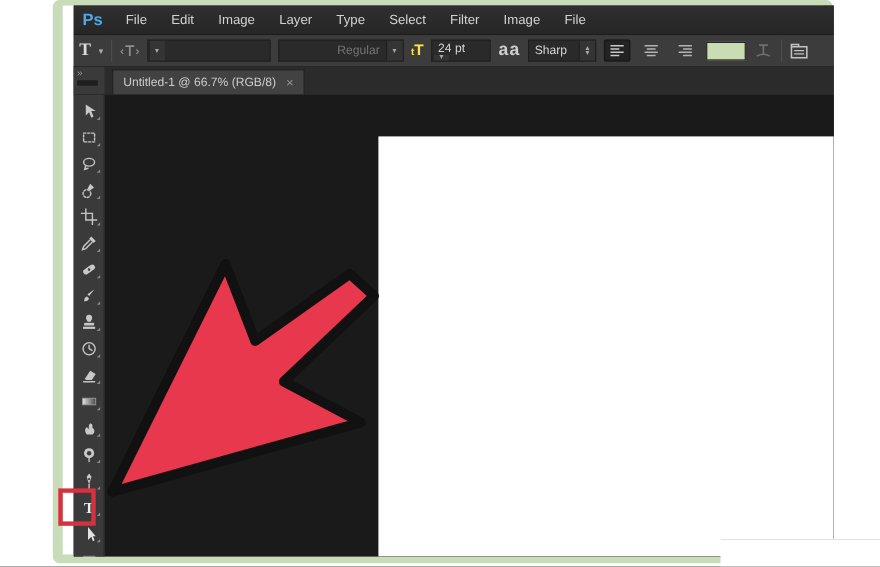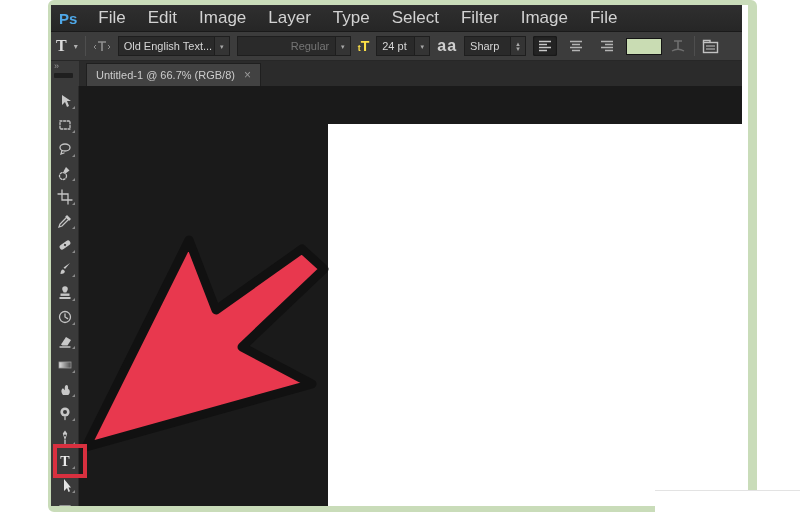--- a/index.html
+++ b/index.html
@@ -6,43 +6,43 @@
   body{font-family:"Liberation Sans",sans-serif;background:#fff;}
   #screen{position:relative;width:800px;height:515px;overflow:hidden;background:#fff;}
 
   
   .frame{position:absolute;left:48px;top:0;width:709px;height:512px;box-sizing:border-box;
          border-style:solid;border-color:#c9dcb9;border-width:5px 9px 8px 9px;border-radius:6px;}
   .frame-patch{position:absolute;left:655px;top:490px;width:145px;height:25px;background:#fff;
                border-top:1px solid #e3e3e3;z-index:3;}
 
   
-  .ps{position:absolute;left:51px;top:5px;width:691px;height:499px;background:#3c3c3c;z-index:1;}
+  .ps{position:absolute;left:67px;top:5px;width:691px;height:499px;background:#3c3c3c;z-index:1;}
 
   
   .menubar{height:26px;background:linear-gradient(#2f2f2f,#262626);border-bottom:1px solid #1a1a1a;
            display:flex;align-items:center;padding-left:8px;}
   .logo{color:#4fa8e8;font-weight:bold;font-size:15px;margin-right:10px;letter-spacing:0;}
-  .menu-item{font-size:17px;color:#d2d2d2;padding:0 11px;line-height:26px;}
+  .menu-item{font-size:12px;color:#d2d2d2;padding:0 11px;line-height:26px;}
 
   
   .optionsbar{height:28px;background:#3c3c3c;border-bottom:1px solid #272727;display:flex;
               align-items:center;padding:0 5px;gap:7px;}
   .odiv{width:1px;height:20px;background:#4e4e4e;}
   .big-t{font-family:"Liberation Serif",serif;font-size:16px;font-weight:bold;color:#dcdcdc;}
   .caret{font-size:8px;color:#b0b0b0;}
   .selbox{display:flex;align-items:stretch;background:#2a2a2a;border:1px solid #1e1e1e;height:18px;}
   .sel-text{padding:0 5px;font-size:11px;color:#d6d6d6;white-space:nowrap;overflow:hidden;
             display:flex;align-items:center;flex:1;}
   .sel-text.dim{color:#757575;}
   .sel-caret{width:14px;border-left:1px solid #1e1e1e;background:#343434;color:#a8a8a8;font-size:7px;
              display:flex;flex-direction:column;align-items:center;justify-content:center;line-height:5px;}
   .w-font{width:110px;}
   .w-style{width:64px;padding-left:48px;}
-  .w-size{width:52px;}
+  .w-size{width:52px;flex-direction:column;}
   .w-sharp{width:60px;}
   .tT{color:#fde047;font-weight:bold;}
   .tT .sm{font-size:9px;}
   .tT .lg{font-size:14px;}
   .aa{color:#cfcfcf;font-size:16px;font-weight:bold;letter-spacing:1px;text-align:center;}
   .alignbtn{width:24px;height:20px;display:flex;align-items:center;justify-content:center;border-radius:2px;}
   .alignbtn.active{background:#232323;box-shadow:inset 0 0 2px #000;}
   .swatch{width:34px;height:15px;border:1px solid #141414;}
   .iconbtn{display:flex;align-items:center;justify-content:center;}
 
@@ -97,21 +97,20 @@
       <span class="big-t">T</span>
       <span class="caret">▾</span>
       <div class="odiv"></div>
       <span class="iconbtn">
         <svg width="18" height="16" viewBox="0 0 18 16">
             <path d="M5 4 H13 M9 4 V13" stroke="#8f8f8f" stroke-width="1.6" fill="none"></path>
             <path d="M3 7 L1 9 L3 11 M15 7 L17 9 L15 11" stroke="#8f8f8f" fill="none"></path>
           </svg>
       </span>
       <div class="selbox w-font">
-        <span class="sel-text">Old English Text...</span>
         <span class="sel-caret">▾</span>
       </div>
       <div class="selbox w-style">
         <span class="sel-text dim">Regular</span>
         <span class="sel-caret">▾</span>
       </div>
       <span class="tT"><span class="sm">t</span><span class="lg">T</span></span>
       <div class="selbox w-size">
         <span class="sel-text">24 pt</span>
         <span class="sel-caret">▾</span>

